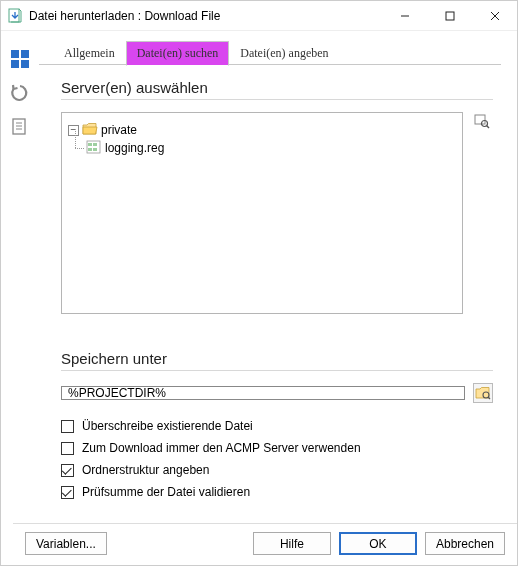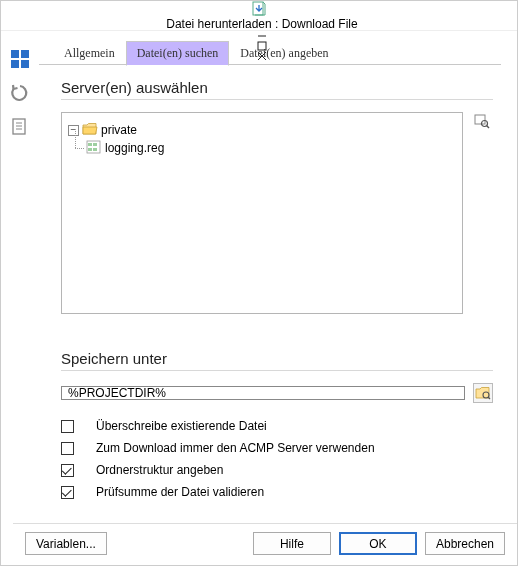--- a/index.html
+++ b/index.html
@@ -20,21 +20,20 @@
     display: flex;
     flex-direction: column;
     background: #fff;
   }
   .titlebar {
     height: 30px;
     display: flex;
     align-items: center;
     padding: 0 0 0 6px;
     border-bottom: 1px solid #eee;
-    flex-direction: column;
   }
   .titlebar .appicon {
     width: 16px; height: 16px;
     margin-right: 6px;
     display: flex; align-items: center; justify-content: center;
   }
   .titlebar .title {
     flex: 1;
     font-size: 12px;
   }
@@ -93,21 +92,21 @@
     position: relative;
     z-index: 1;
     cursor: default;
     border: 1px solid transparent;
     border-bottom: none;
     font-family: Liberation Serif, serif;
   }
   .tab.active {
     border: 1px solid #c8c8c8;
     border-bottom: 1px solid #fff;
-    background: #c4b5fd;
+    background: #d946ef;
     margin-bottom: -1px;
     text-align: right;
   }
   .tabpage {
     flex: 1;
     padding: 14px 8px 10px 22px;
     display: flex;
     flex-direction: column;
   }
   .section-title {
@@ -195,21 +194,21 @@
     display: flex; align-items: center; justify-content: center;
     background: #f5f5f5;
   }
   .iconbtn-flat {
     width: 18px; height: 18px;
     display: flex; align-items: center; justify-content: center;
   }
   .checkrow {
     display: flex;
     align-items: center;
-    gap: 22px;
+    gap: 8px;
     height: 22px;
   }
   .checkbox {
     width: 13px; height: 13px;
     border: 1px solid #333;
     background: #fff;
     display: flex; align-items: center; justify-content: center;
   }
   .checkbox.checked::after {
     content: "";

